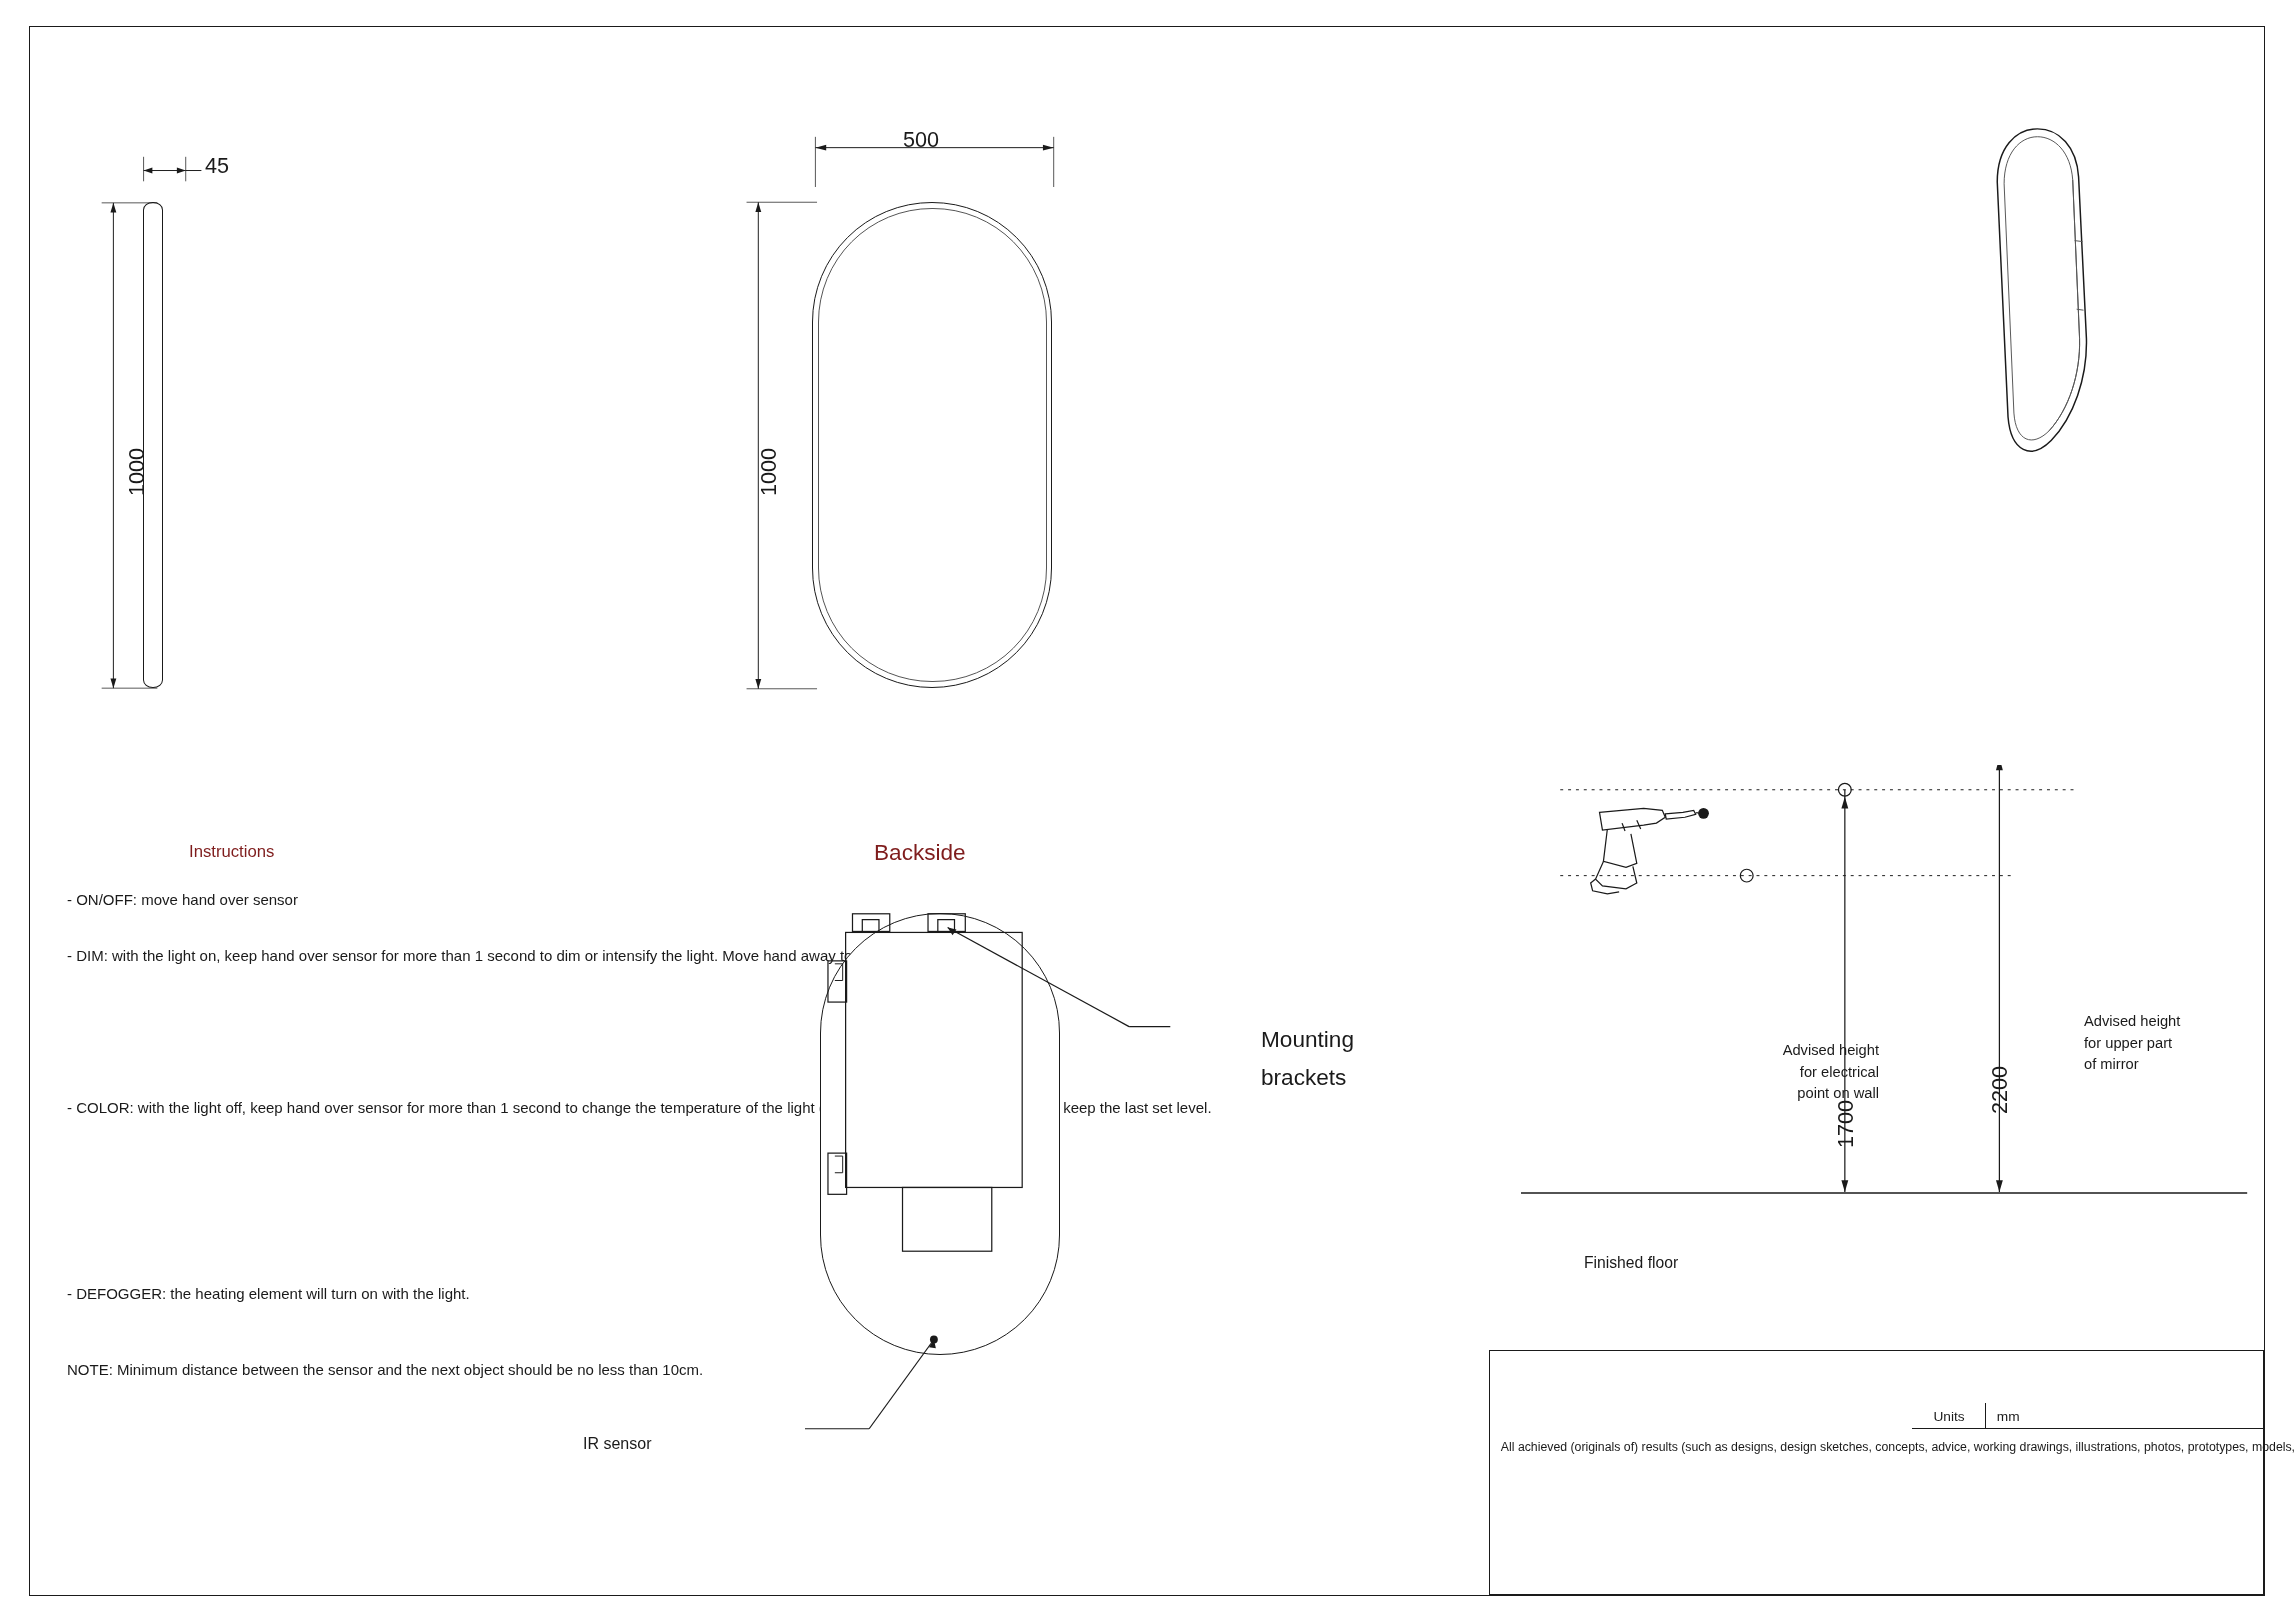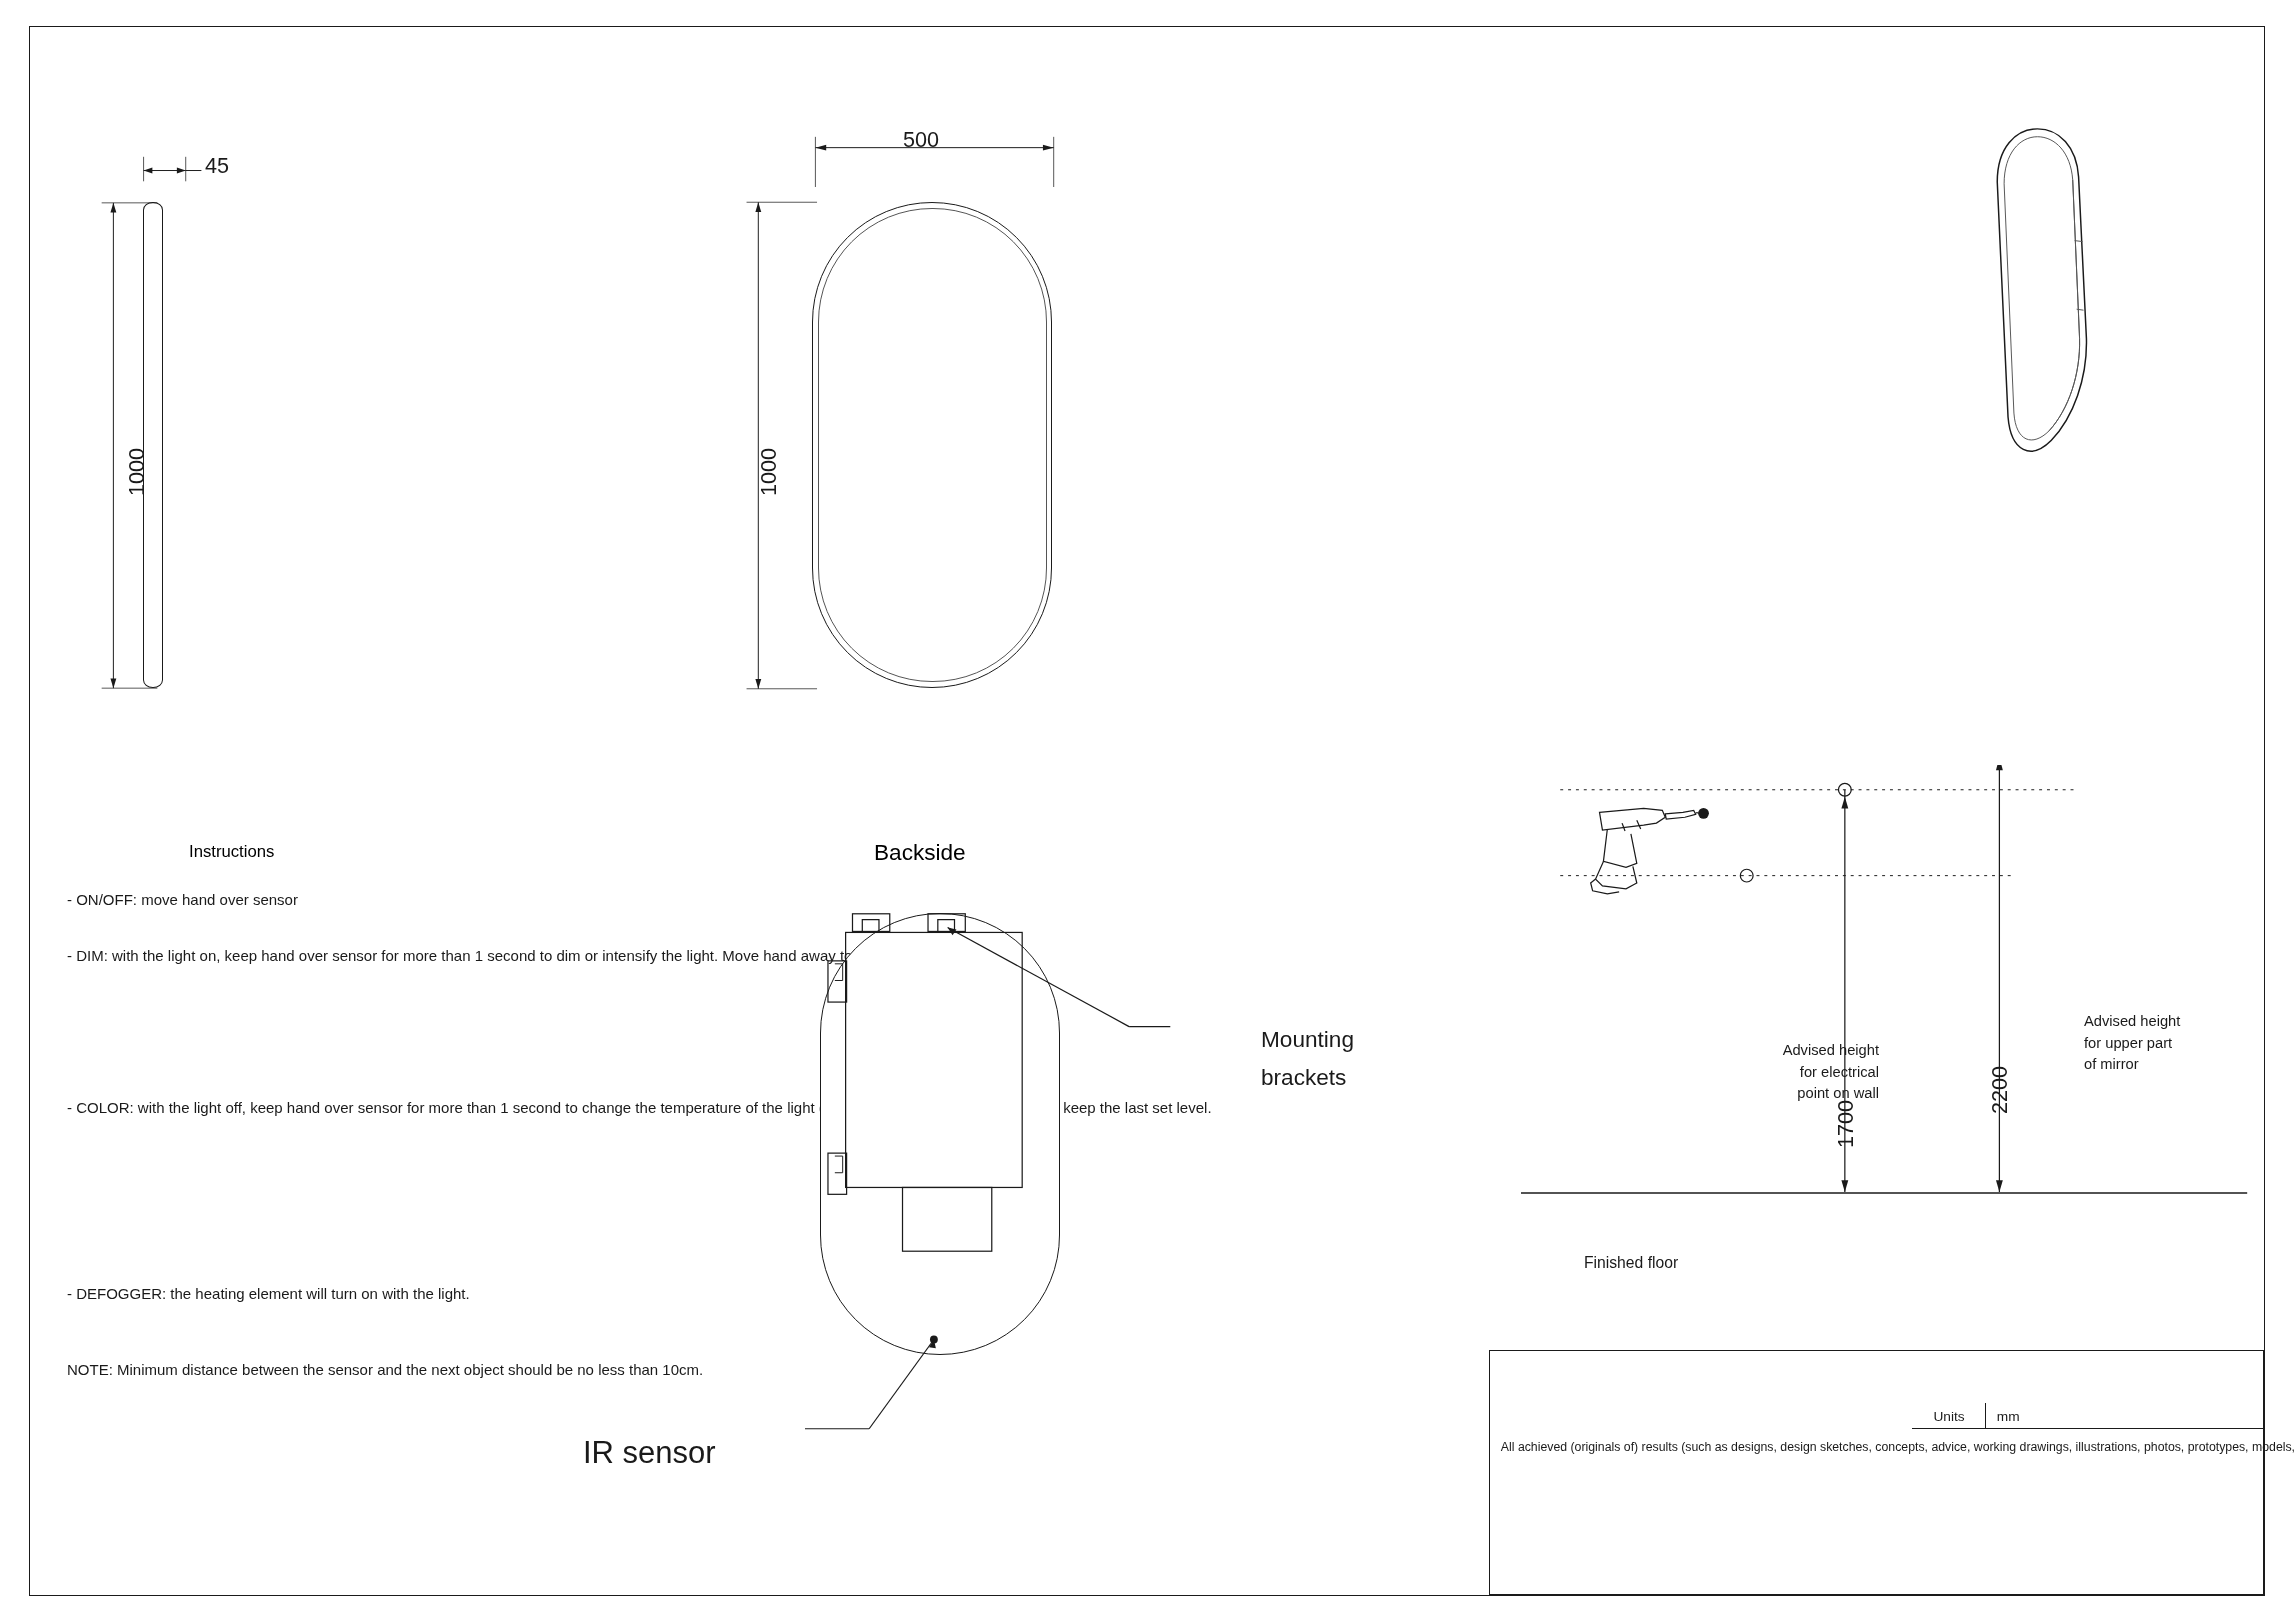--- a/index.html
+++ b/index.html
@@ -24,21 +24,21 @@
     width: 2236px;
     height: 1570px;
     border: 1.5px solid #1a1a1a;
     box-sizing: border-box;
   }
   .abs { position: absolute; }
   .txt {
     color: #1a1a1a;
     white-space: pre;
   }
-  .red { color: #000000; }
+  .red { color: #7f1d1d; }
   .rot90 {
     transform: rotate(-90deg);
     transform-origin: left top;
   }
 
   
   #side-view-body {
     position: absolute;
     left: 143px;
     top: 202px;
@@ -263,21 +263,21 @@
 
       <circle cx="262" cy="890" r="8" fill="#1a1a1a"></circle>
       <line x1="262" y1="890" x2="130" y2="1072" stroke="#1a1a1a" stroke-width="2.5"></line>
       <polygon points="262,890 252,906 266,908" fill="#1a1a1a"></polygon>
       <line x1="130" y1="1072" x2="-60" y2="1072" stroke="#1a1a1a" stroke-width="2.5"></line>
       <polygon points="-60,1072 -42,1066 -42,1078" fill="#1a1a1a"></polygon>
     </svg>
 
     <div class="abs txt" style="left:1261px; top:1021px; font-size:22.6px; line-height:38px;"><span>Mounting</span><br><span>brackets</span></div>
 
-    <div class="abs txt" style="left:583px; top:1435px; font-size:31px;">IR sensor</div>
+    <div class="abs txt" style="left:583px; top:1435px; font-size:16px;">IR sensor</div>
   </div>
 
   <div>
     <svg class="abs" style="left:1521px; top:765px; width:736px; height:550px;" viewBox="0 0 1500 1120" width="736" height="550">
 
       <line x1="80" y1="50" x2="1130" y2="50" stroke="#1a1a1a" stroke-width="2" stroke-dasharray="6 10"></line>
       <line x1="80" y1="225" x2="1000" y2="225" stroke="#1a1a1a" stroke-width="2" stroke-dasharray="6 10"></line>
 
       <circle cx="460" cy="225" r="13" fill="none" stroke="#1a1a1a" stroke-width="2.5"></circle>
       <circle cx="660" cy="50" r="13" fill="none" stroke="#1a1a1a" stroke-width="2.5"></circle>

